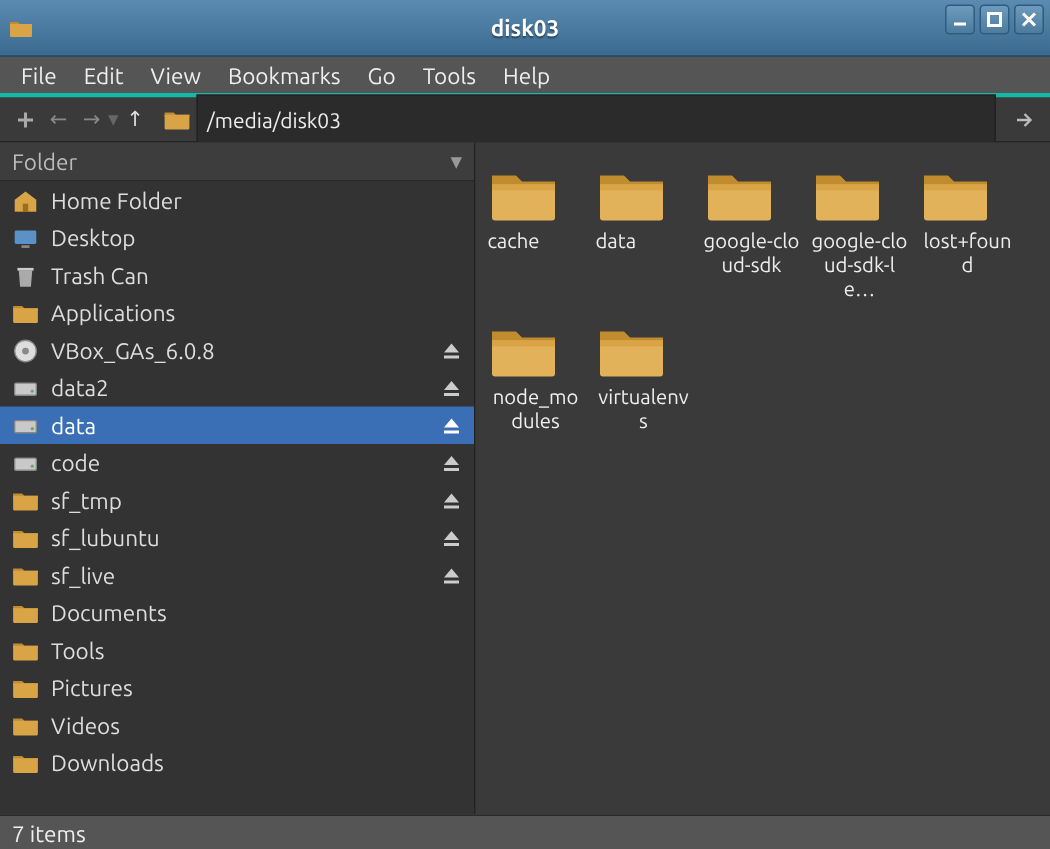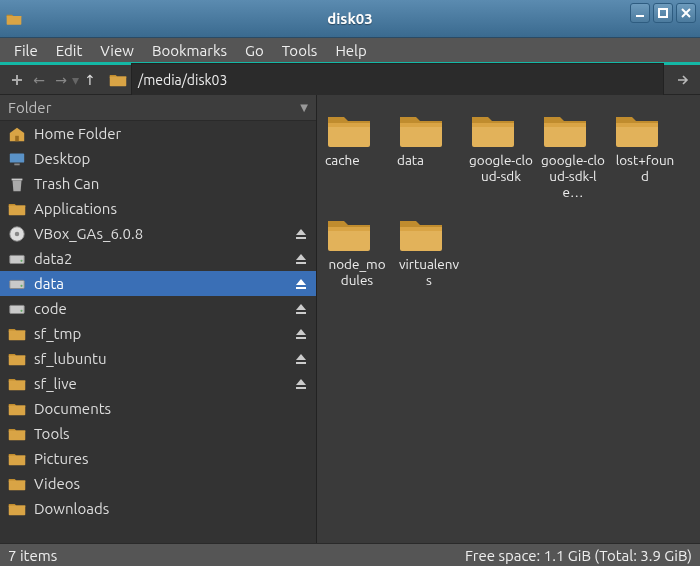--- a/index.html
+++ b/index.html
@@ -384,16 +384,15 @@
                 <path fill="#d9a445" d="M3 14h42v4H3z"></path>
               </svg></div>
             <div class="lbl">virtualenvs</div>
           </div>
         </div>
     </div>
   </div>
 
   <div class="statusbar">
     <span>7 items</span>
-    <span class="right">Free space: 1.1 GiB (Total: 3.9 GiB)</span>
   </div>
 
 </div>
 
 </body></html>

